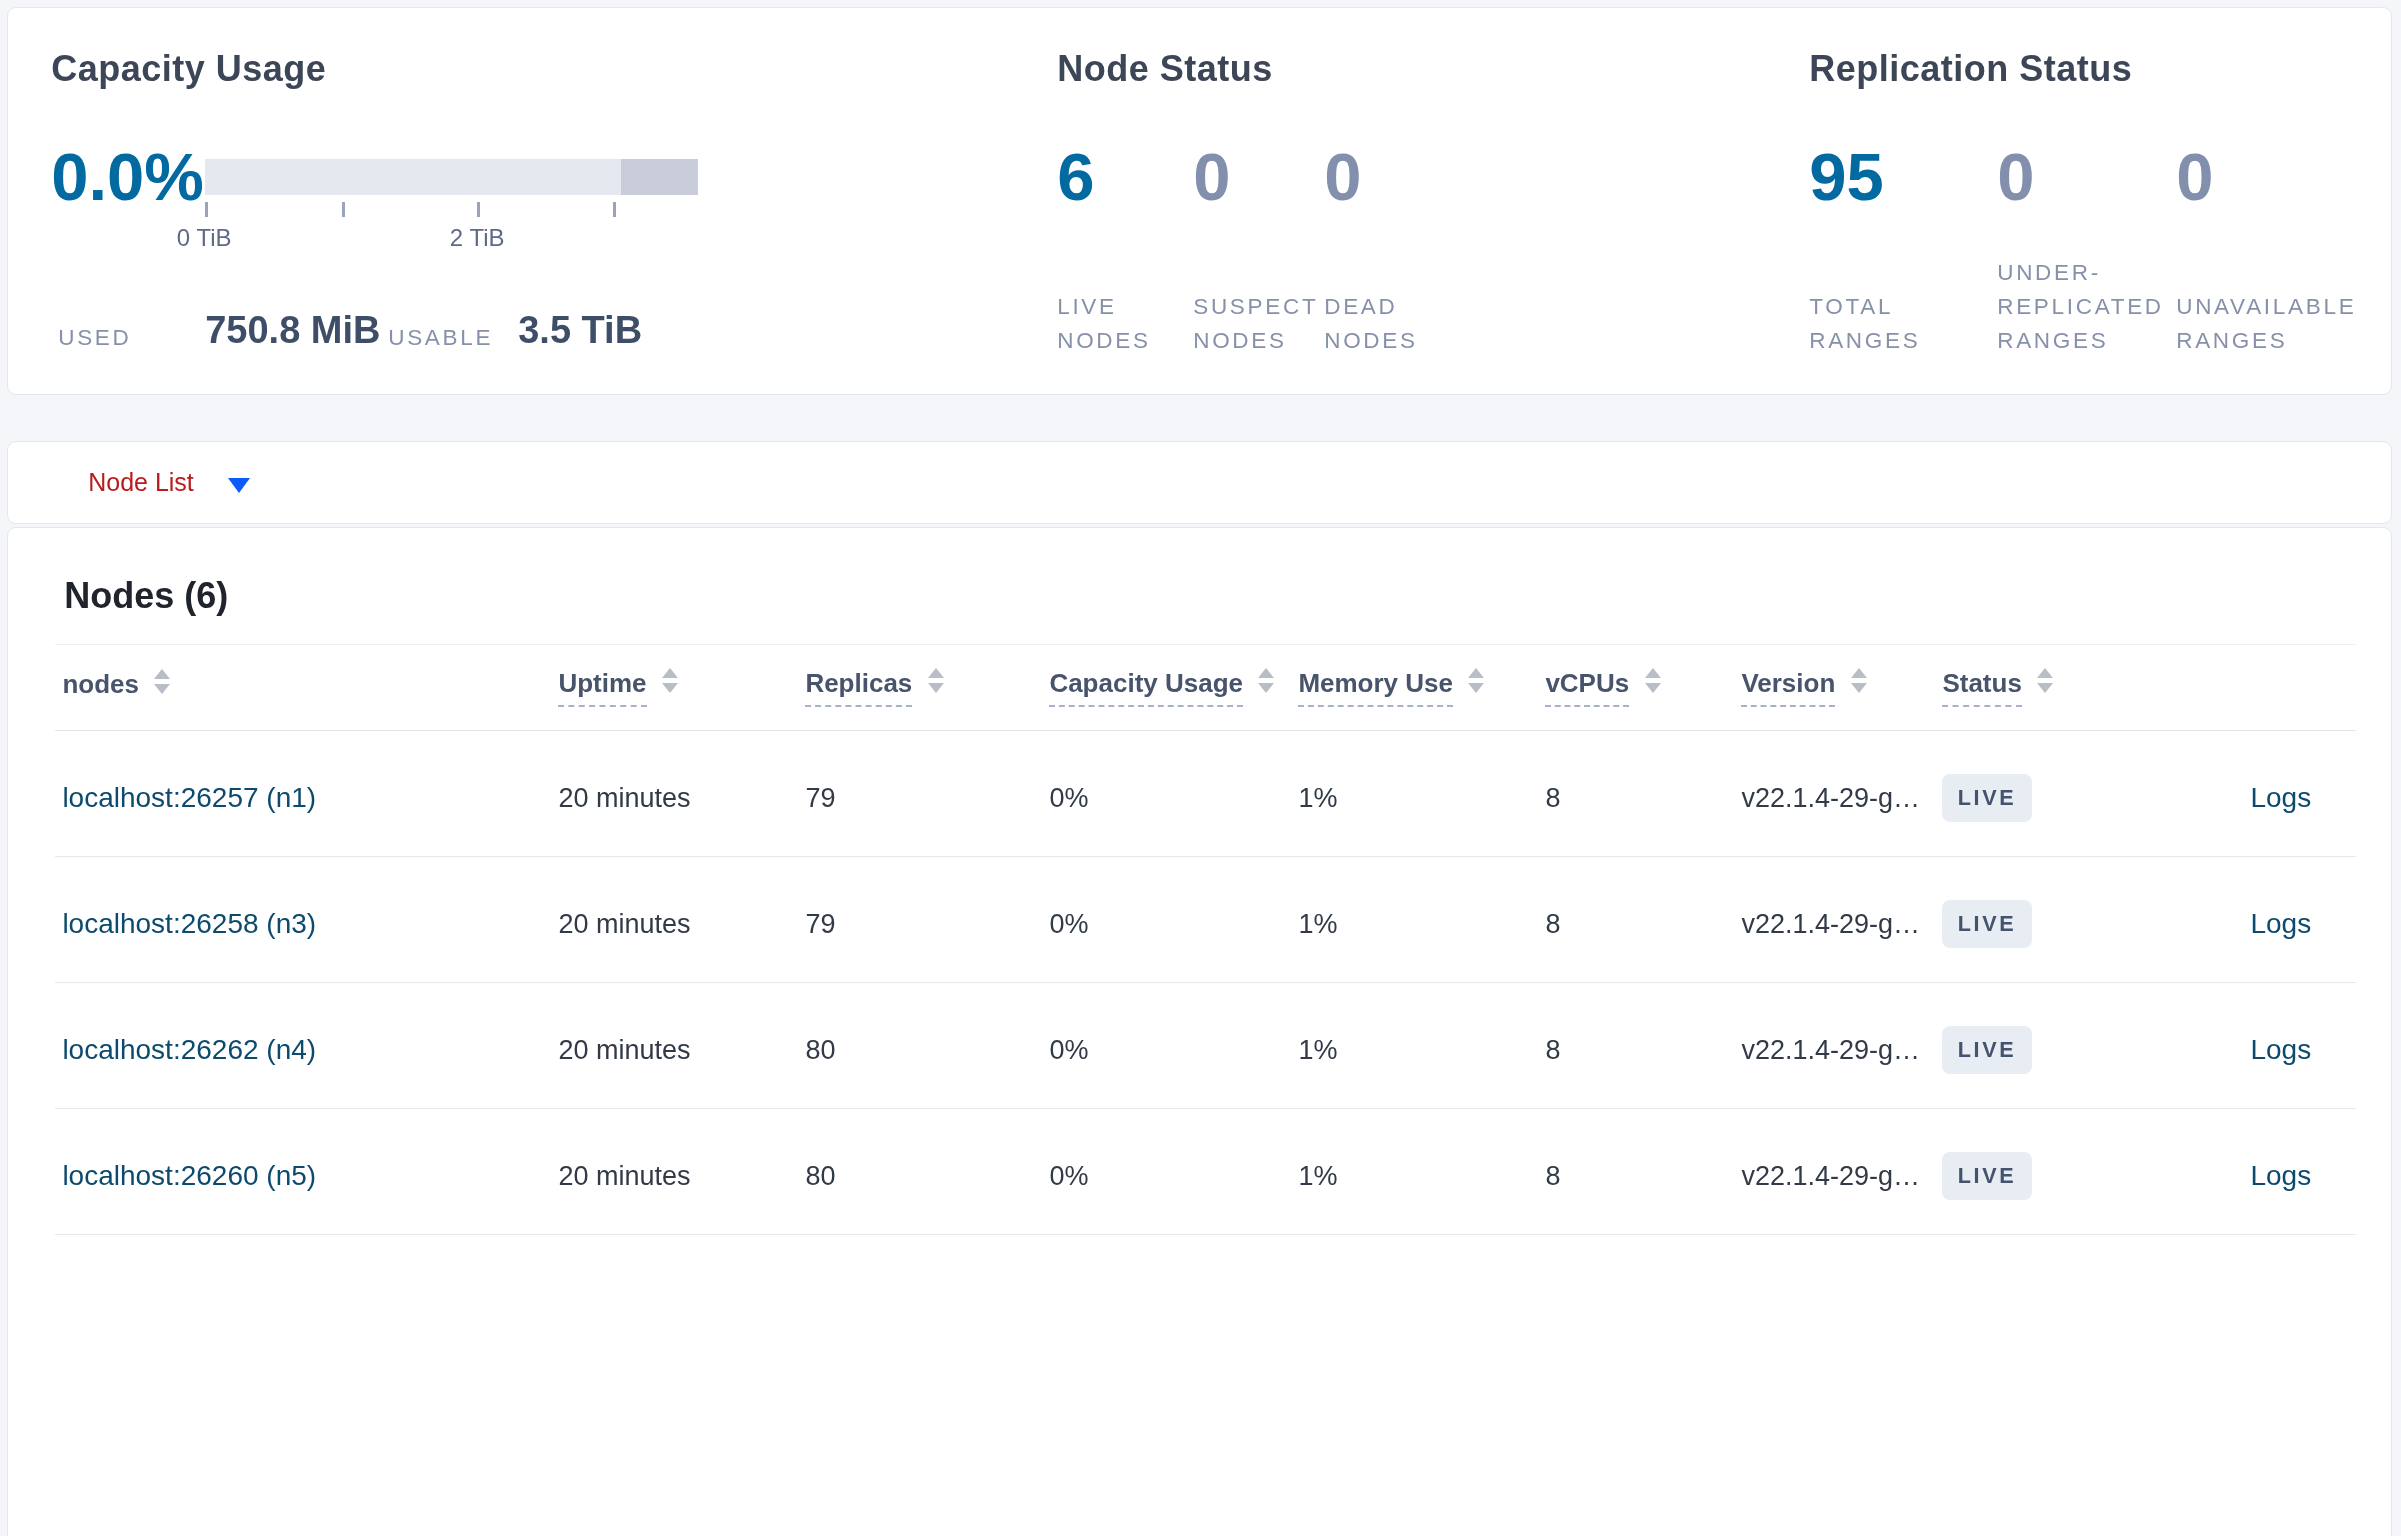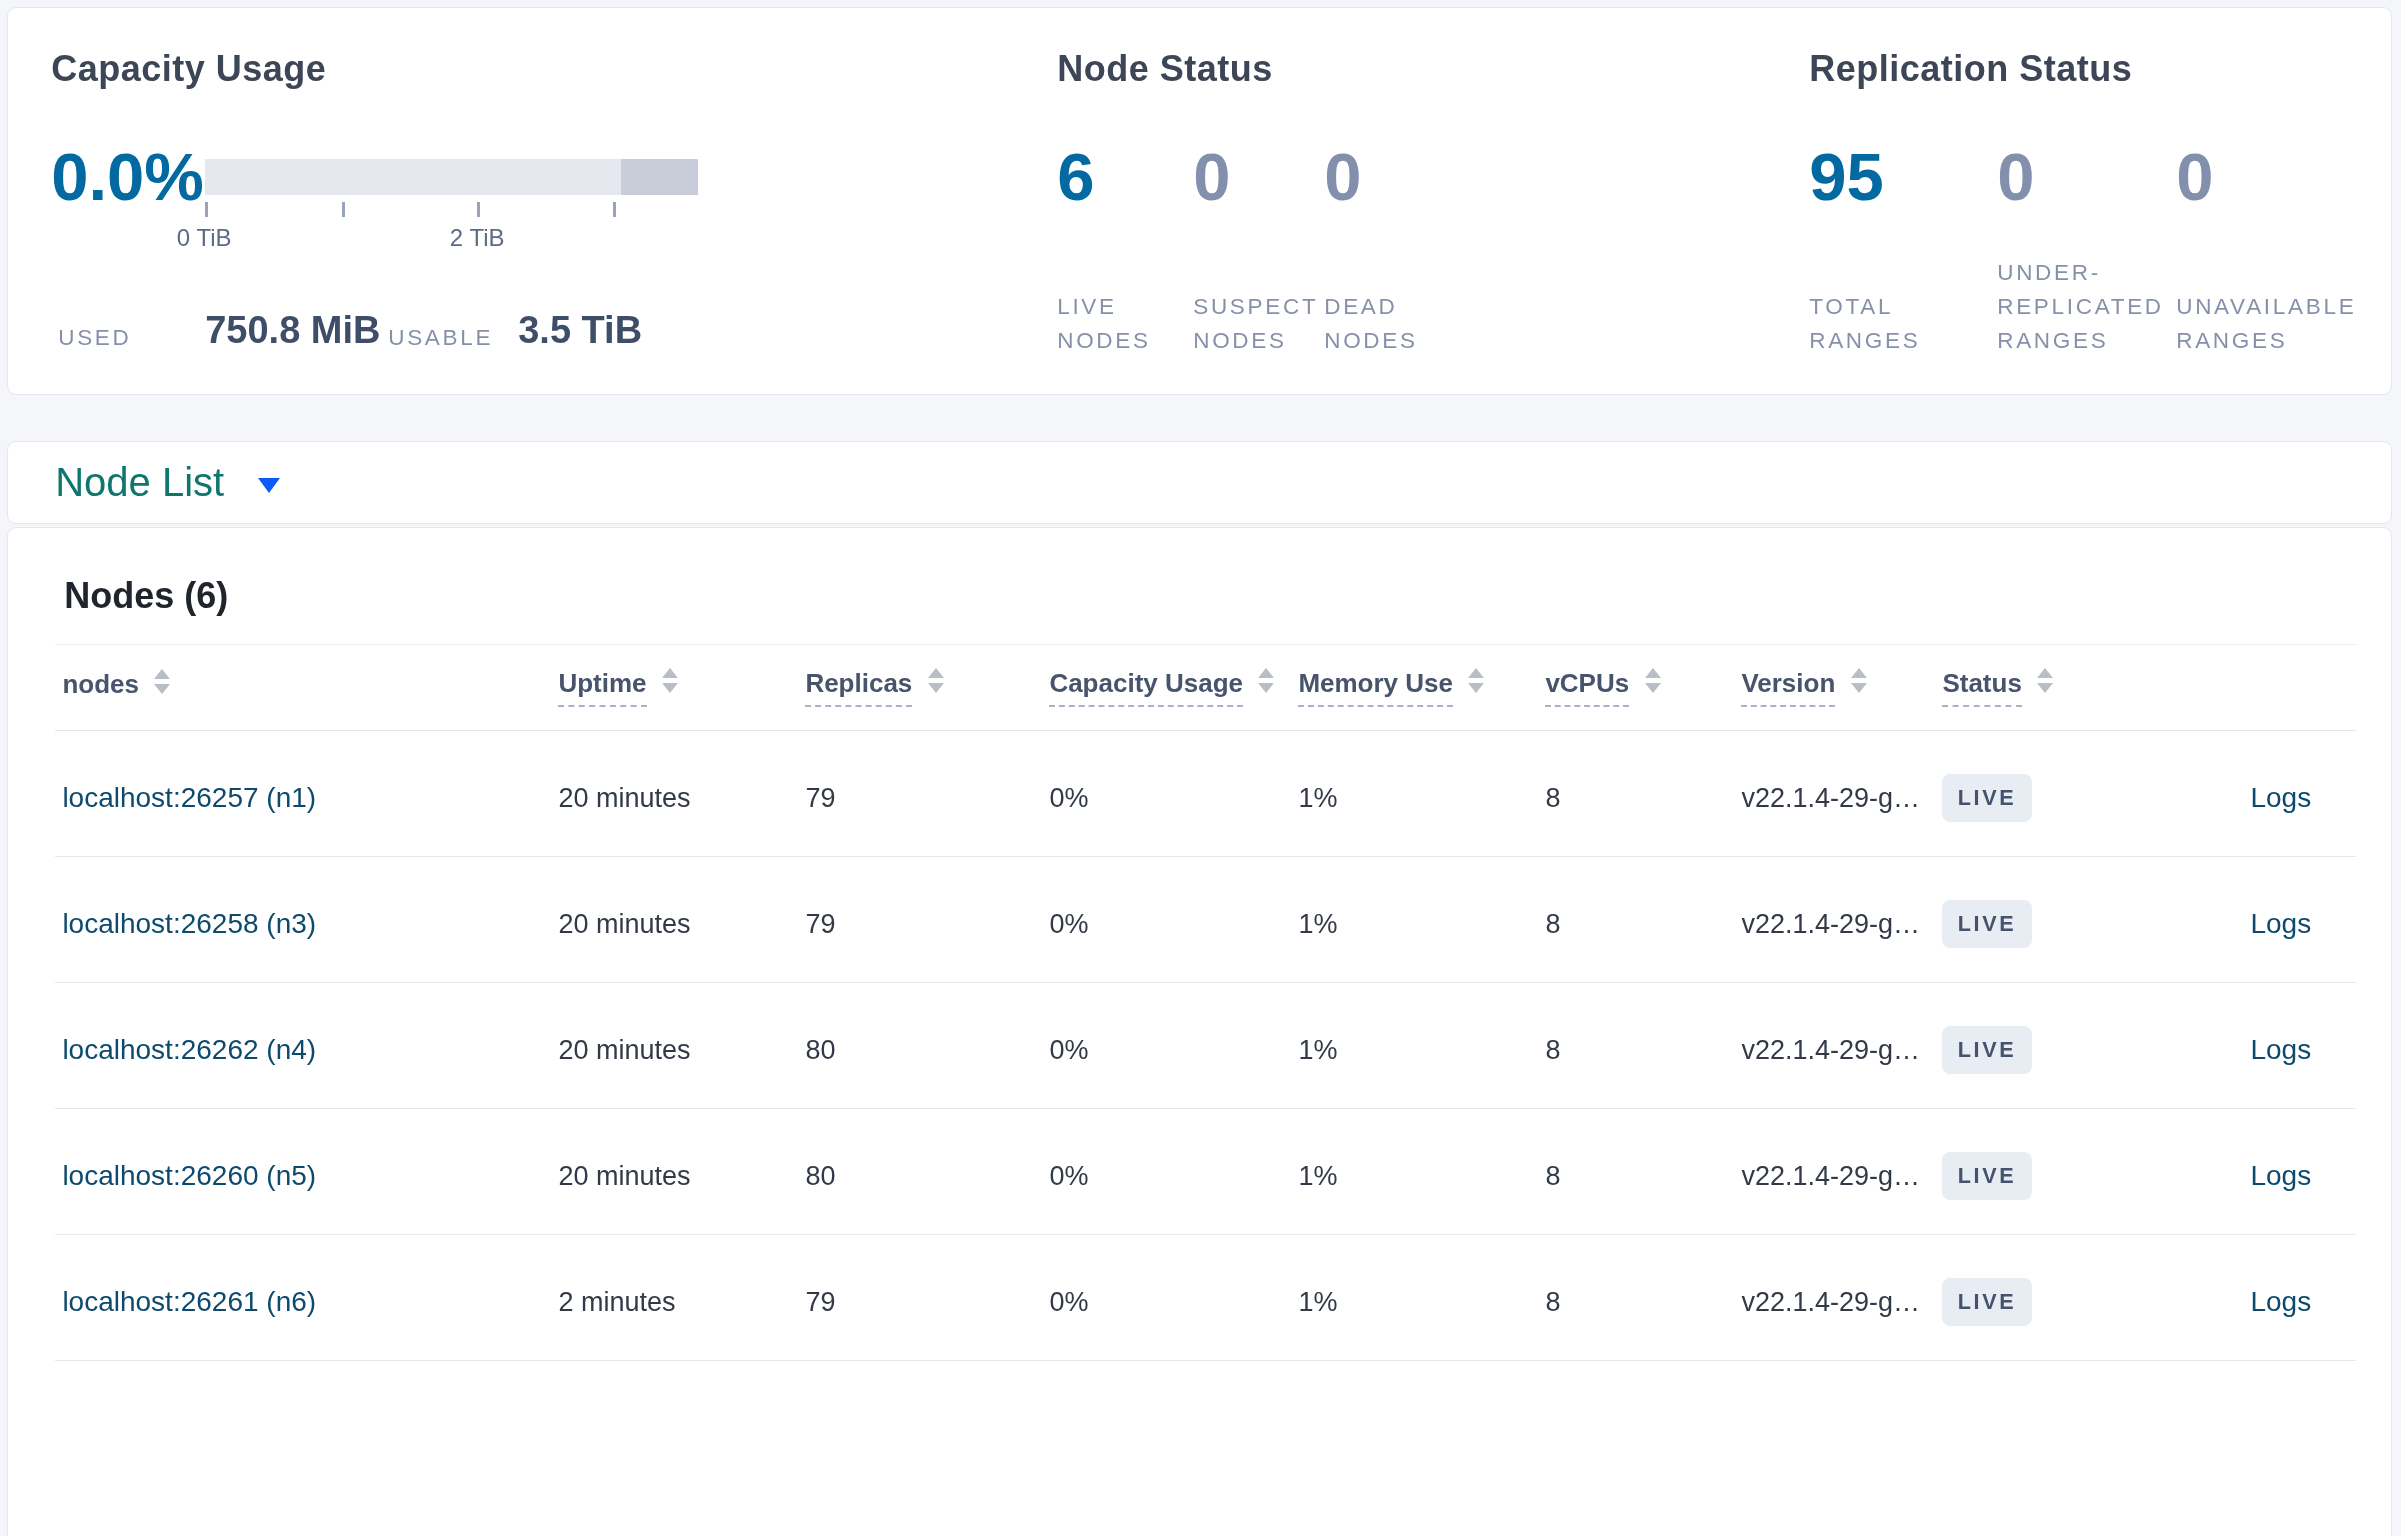--- a/index.html
+++ b/index.html
@@ -77,21 +77,21 @@
   }
   #used-label { left: 50px; }
   #used-value { left: 197px; }
   #usable-label { left: 380px; }
   #usable-value { left: 510px; }
 
   
   #nodelist-toggle {
     display: flex; align-items: center; margin-left: 47px; cursor: pointer;
   }
-  #nodelist-label { font-size: 40px; color: #0f766e; }
+  #nodelist-label { font-size: 25px; color: #b91c1c; margin-left: 33px; }
   #nodelist-caret {
     width: 0; height: 0; margin-left: 34px; margin-top: 5.4px;
     border-left: 11.7px solid transparent; border-right: 11.7px solid transparent;
     border-top: 15.3px solid #0d5bf7;
   }
 
   
   #nodes-heading {
     position: absolute; left: 56px; top: 47px;
     font-size: 36px; font-weight: 700; color: #20242c;
@@ -275,27 +275,16 @@
           <td class="c0"><a class="node-link">localhost:26260 (n5)</a></td>
           <td class="c1">20 minutes</td>
           <td class="c2">80</td>
           <td class="c3">0%</td>
           <td class="c4">1%</td>
           <td class="c5">8</td>
           <td class="c6">v22.1.4-29-g…</td>
           <td class="c7"><span class="badge">LIVE</span></td>
           <td class="c8"><a class="logs-link">Logs</a></td>
         </tr>
-        <tr>
-          <td class="c0"><a class="node-link">localhost:26261 (n6)</a></td>
-          <td class="c1">2 minutes</td>
-          <td class="c2">79</td>
-          <td class="c3">0%</td>
-          <td class="c4">1%</td>
-          <td class="c5">8</td>
-          <td class="c6">v22.1.4-29-g…</td>
-          <td class="c7"><span class="badge">LIVE</span></td>
-          <td class="c8"><a class="logs-link">Logs</a></td>
-        </tr>
       </tbody>
   </table>
 </div>
 
 
 </body></html>

